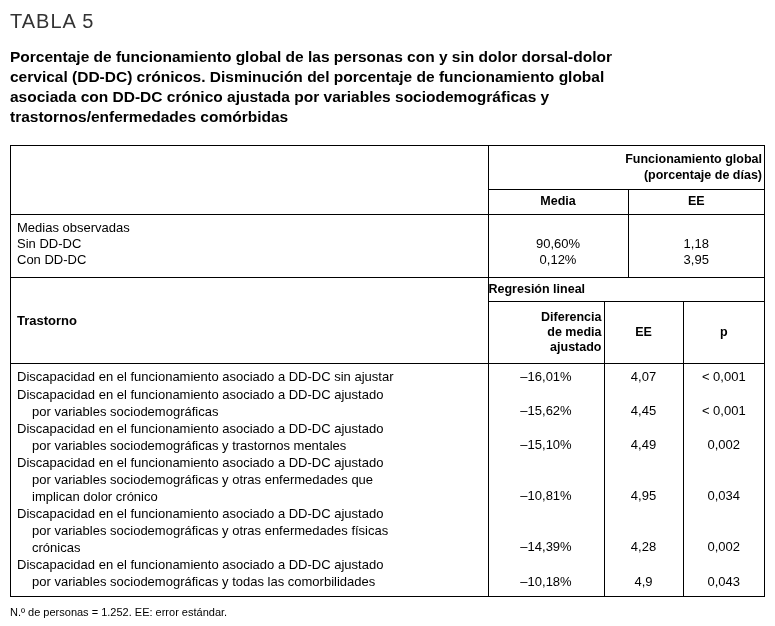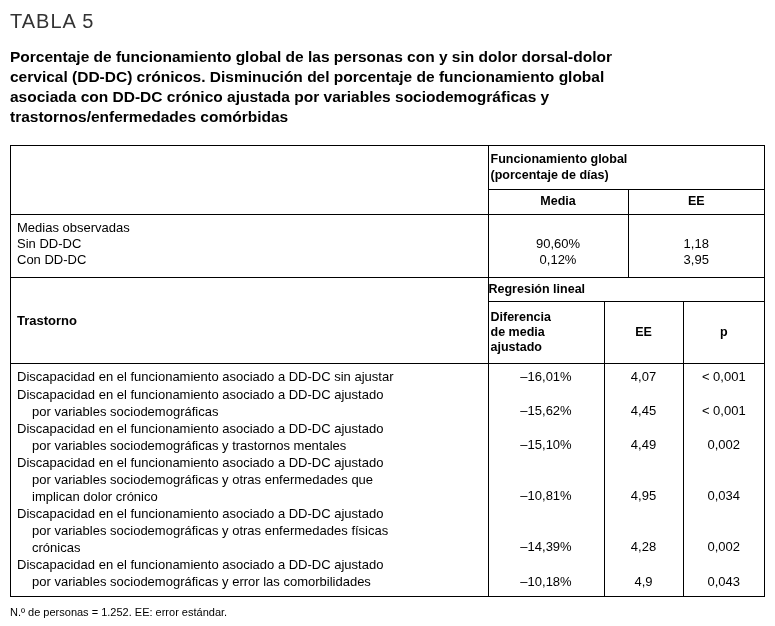--- a/index.html
+++ b/index.html
@@ -22,31 +22,31 @@
 
   .tablebox { width: 755px; border: 1px solid #000; }
   table { border-collapse: collapse; table-layout: fixed; width: 100%; }
   td { font-size: 13px; line-height: 17px; vertical-align: top; }
 
   .bR { border-right: 1px solid #000; }
   .bB { border-bottom: 1px solid #000; }
 
   
   .t1 .c-label { width: 477px; } .t1 .c-media { width: 140px; } .t1 .c-ee { width: 136px; }
-  .fg-hdr { text-align: left; vertical-align: middle; height: 43px; padding: 4px 2px; }
+  .fg-hdr { text-align: right; vertical-align: middle; height: 43px; padding: 4px 2px; }
   .fg-hdr div { font-size: 12.5px; font-weight: bold; line-height: 16px; }
   .subhdr { text-align: center; vertical-align: middle; font-weight: bold; font-size: 12.5px; height: 25px; }
   .obs-labels { padding: 5px 6px 9px 6px; line-height: 16px; }
   .obs-vals { text-align: center; vertical-align: bottom; padding: 5px 2px 9px 2px; line-height: 16px; }
 
   
   .t2 .c-label { width: 477px; } .t2 .c-diff { width: 116px; } .t2 .c-ee { width: 79px; } .t2 .c-p { width: 81px; }
   .trastorno-cell { vertical-align: middle; font-weight: bold; padding: 2px 6px; font-size: 13px; }
   .reg-hdr { text-align: left; vertical-align: middle; font-weight: bold; font-size: 12.5px; height: 24px; }
-  .diff-hdr { text-align: left; vertical-align: middle; height: 62px; padding: 4px 2px; }
+  .diff-hdr { text-align: right; vertical-align: middle; height: 62px; padding: 4px 2px; }
   .diff-hdr div { font-size: 12.5px; font-weight: bold; line-height: 15px; }
 
   .data-lbl { padding: 0 6px; }
   .data-val { text-align: center; vertical-align: bottom; padding: 0 2px 1px 2px; }
   .r-first td { padding-top: 4px; }
   .r-last td { padding-bottom: 6px; }
   .ind { padding-left: 15px; }
 
   .footnote { font-size: 11px; margin-top: 9px; color: #000; }
 </style>
@@ -171,21 +171,21 @@
             <div class="ind">crónicas</div>
           </td>
           <td class="data-val bR">–14,39%</td>
           <td class="data-val bR">4,28</td>
           <td class="data-val">0,002</td>
         </tr>
 
         <tr class="r-last">
           <td class="data-lbl bR">
             <div>Discapacidad en el funcionamiento asociado a DD-DC ajustado</div>
-            <div class="ind">por variables sociodemográficas y error las comorbilidades</div>
+            <div class="ind">por variables sociodemográficas y todas las comorbilidades</div>
           </td>
           <td class="data-val bR">–10,18%</td>
           <td class="data-val bR">4,9</td>
           <td class="data-val">0,043</td>
         </tr>
       </tbody>
     </table>
 
   </div>
 

